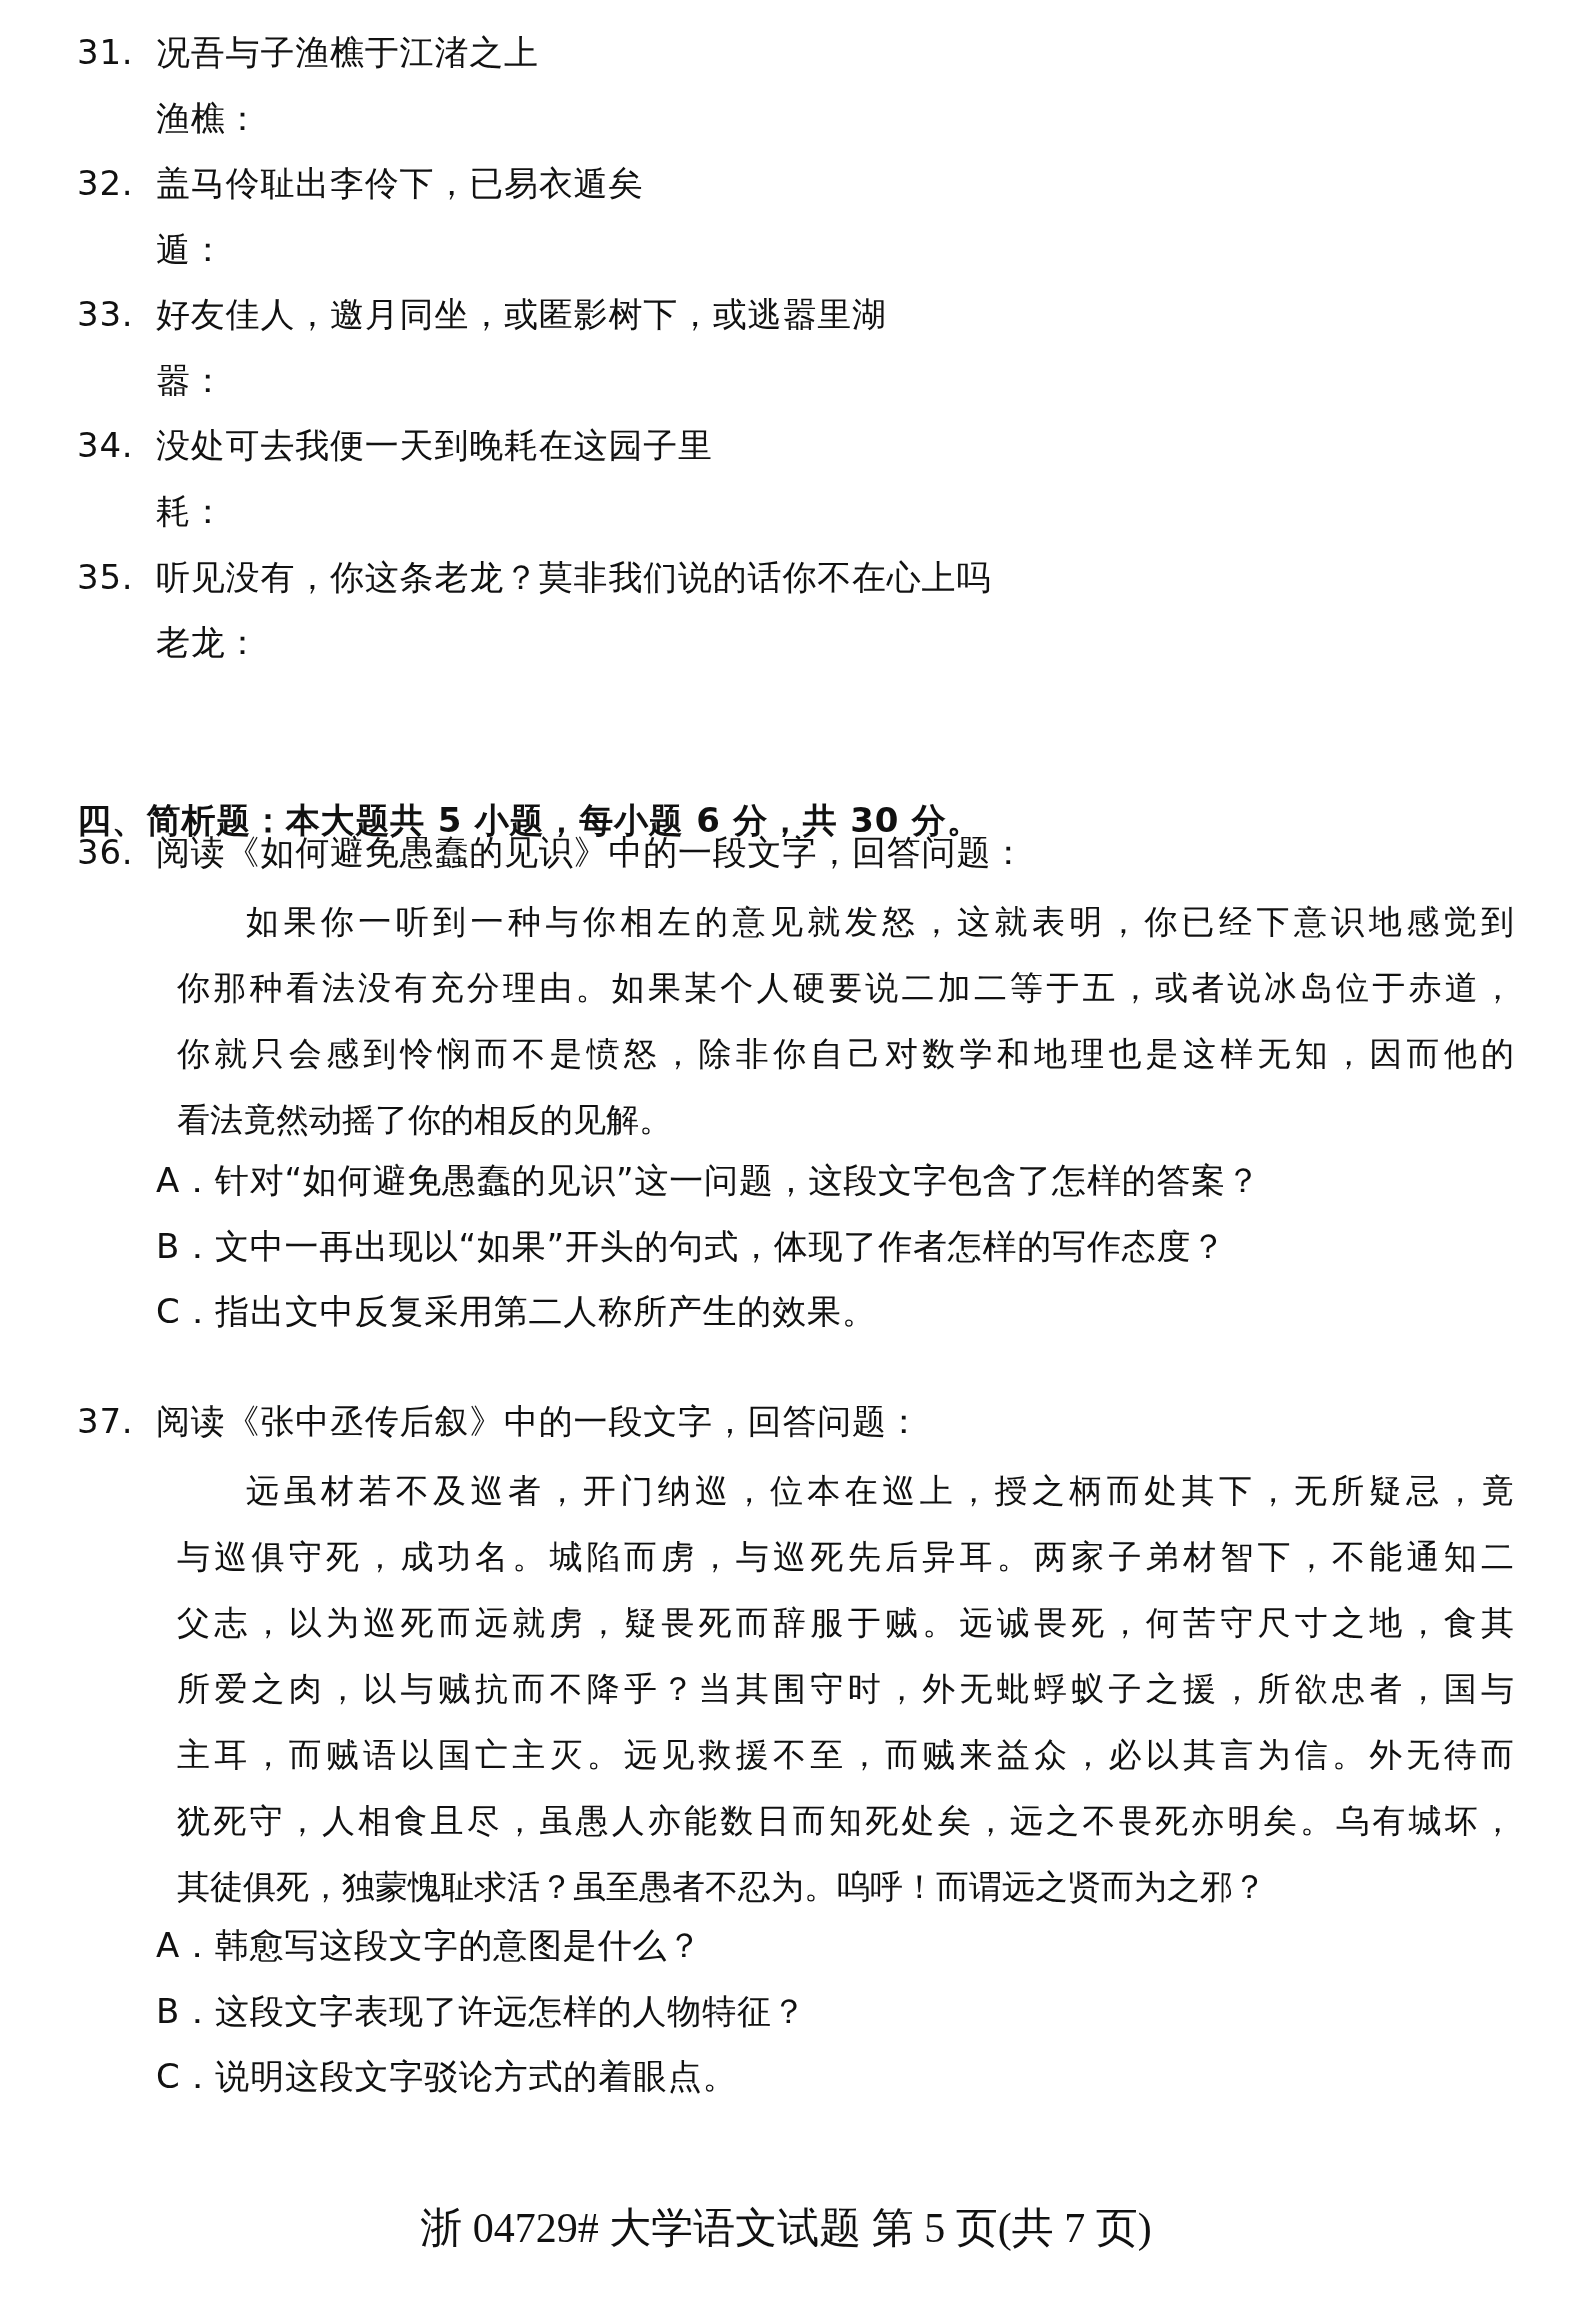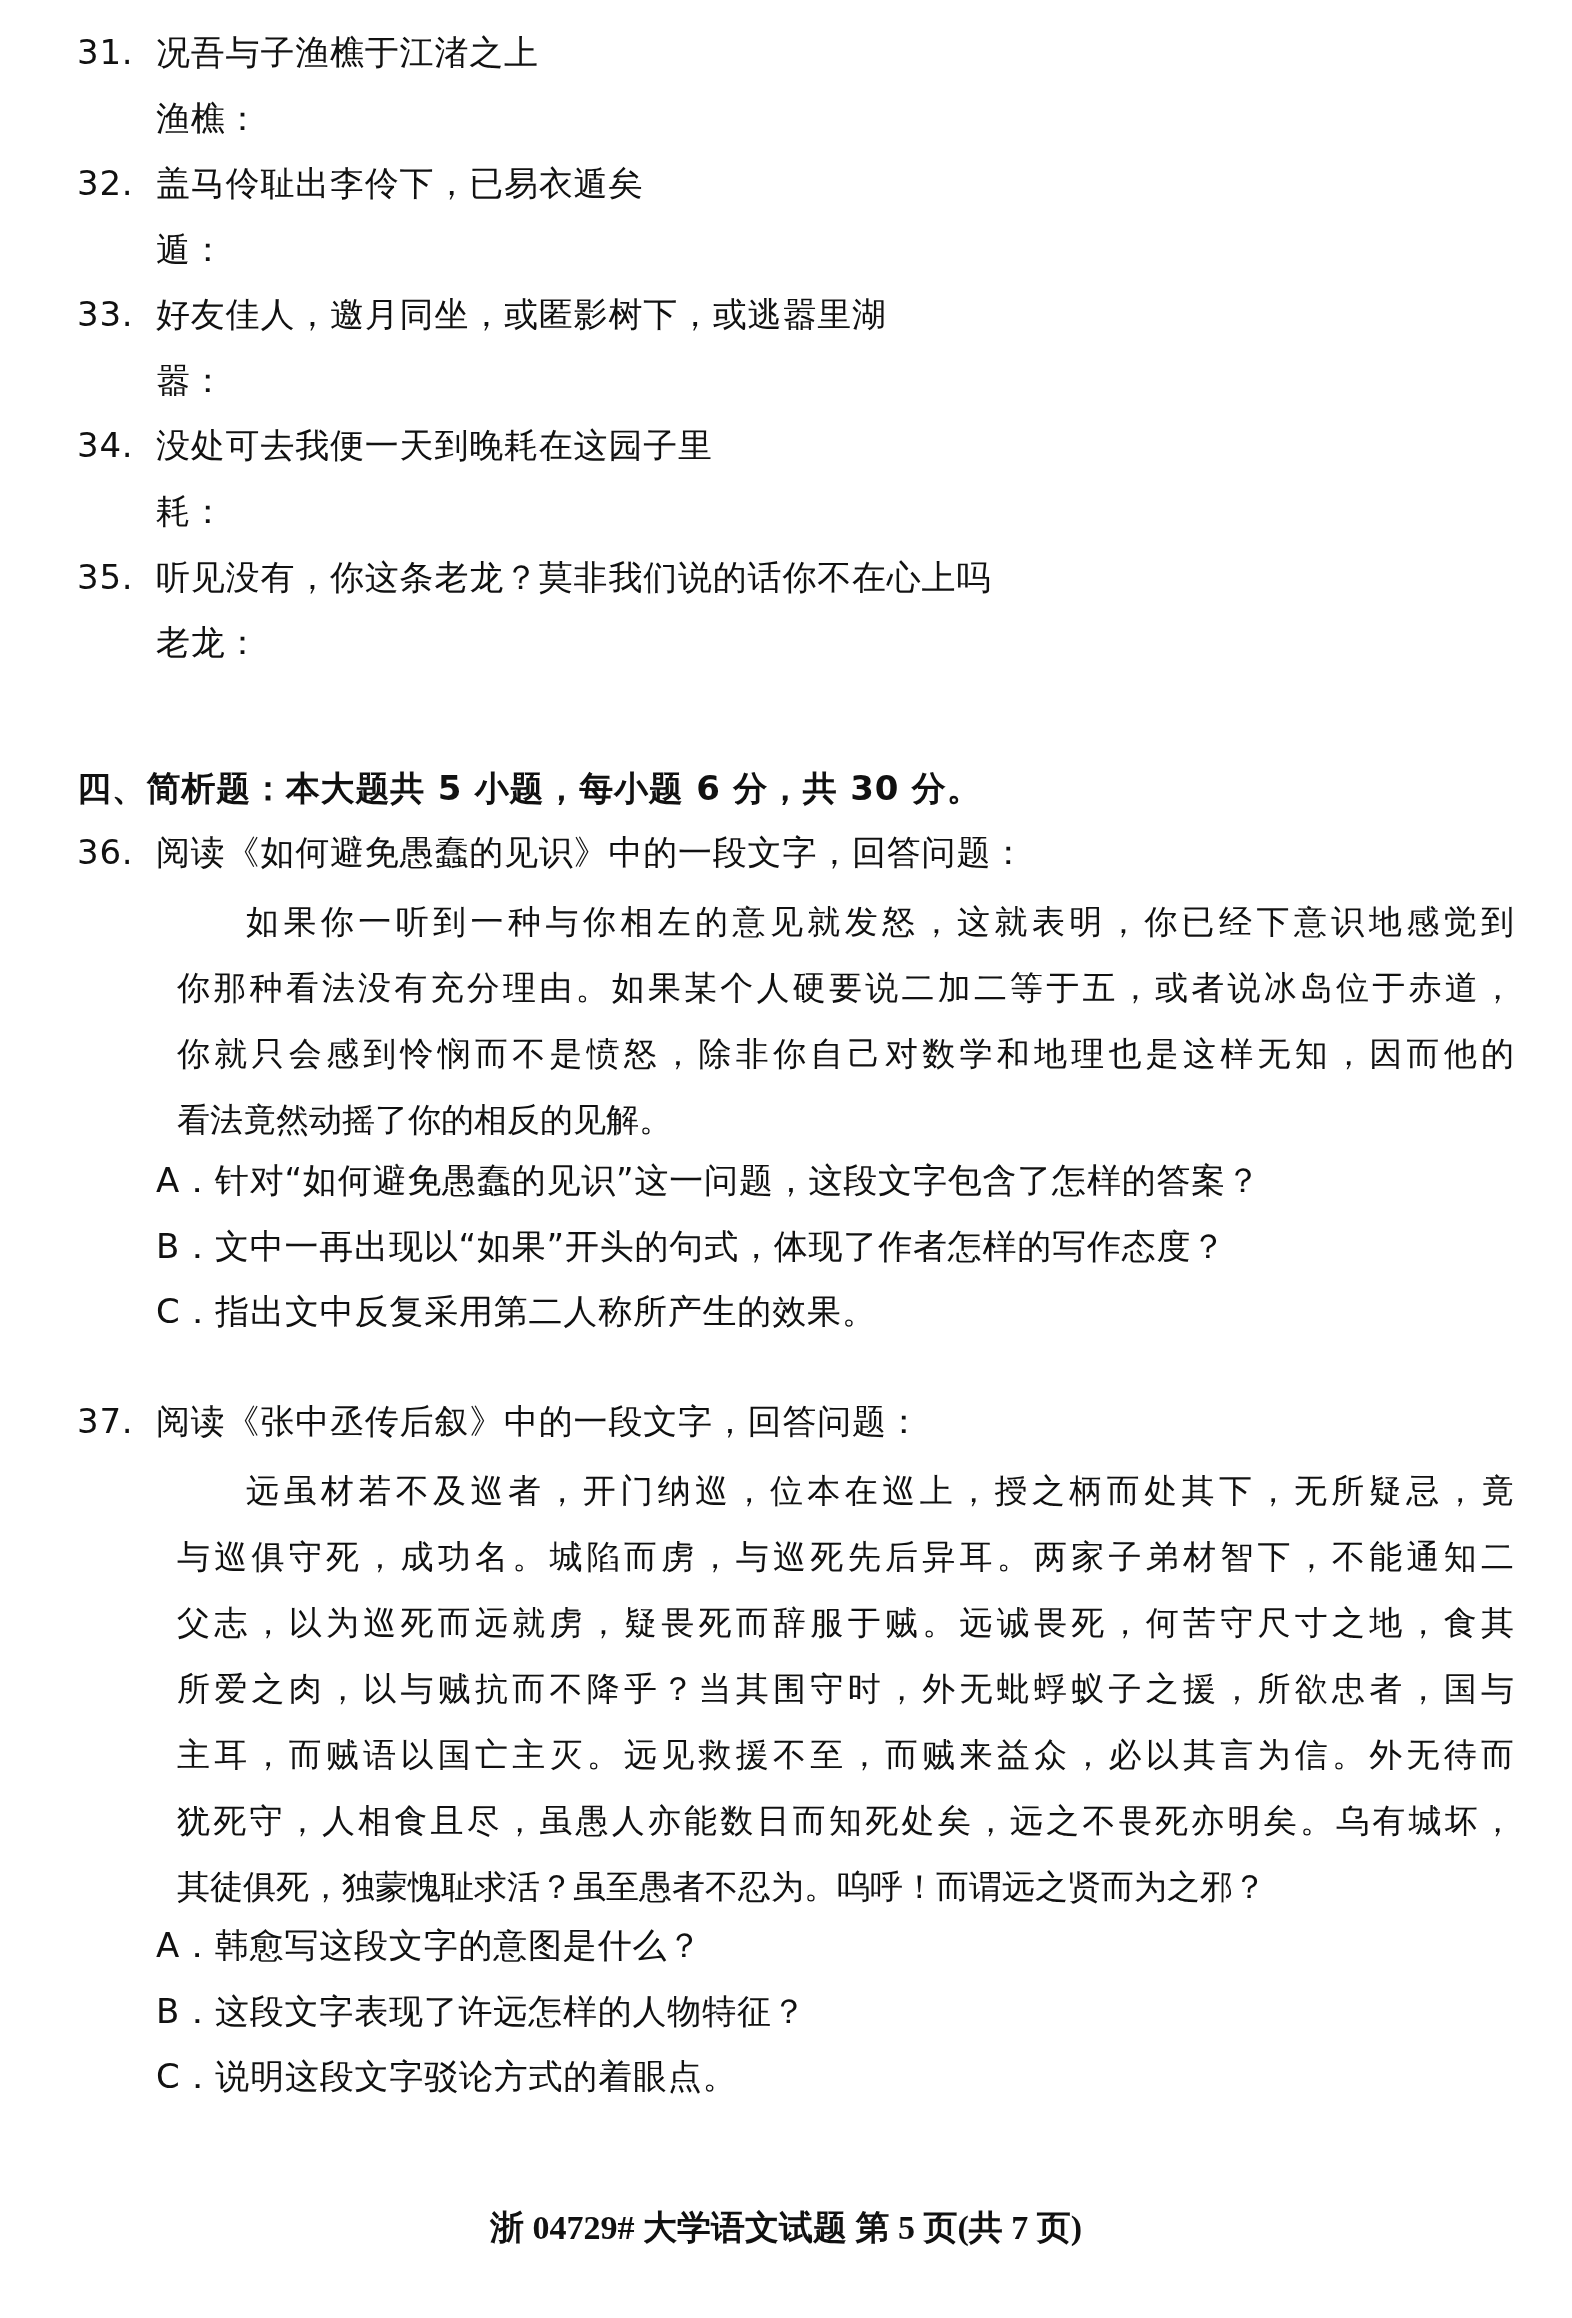--- a/index.html
+++ b/index.html
@@ -48,23 +48,22 @@
     .passage .pline.last { text-align-last: left; }
     .passage .pline.indent { padding-left: 69px; }
 
     .footer {
       position: absolute;
       left: 0;
       width: 1572px;
       top: 2208px;
       text-align: center;
       font-family: "Liberation Serif", "DejaVu Serif", serif;
-      font-size: 34px;
+      font-size: 42px;
       line-height: 40px;
-      font-weight: bold;
     }
   </style>
 </head>
 <body>
 
 <div class="page">
 
   <div class="line" style="top:32px; left:0;">
     <span class="num">31.</span>
     <span class="txt"><span>况吾与子</span><span class="u">渔樵</span><span>于江渚之上</span></span>
@@ -98,21 +97,21 @@
   </div>
 
   <div class="line" style="top:557px; left:0;">
     <span class="num">35.</span>
     <span class="txt"><span>听见没有，你这条</span><span class="u">老龙</span><span>？莫非我们说的话你不在心上吗</span></span>
   </div>
   <div class="line" style="top:622px; left:0;">
     <span class="txt">老龙：</span>
   </div>
 
-  <div class="line heading" style="top:768px;">四、简析题：本大题共 5 小题，每小题 6 分，共 30 分。</div>
+  <div class="line heading" style="top:800px;">四、简析题：本大题共 5 小题，每小题 6 分，共 30 分。</div>
 
   <div class="line" style="top:832px; left:0;">
     <span class="num">36.</span>
     <span class="txt">阅读《如何避免愚蠢的见识》中的一段文字，回答问题：</span>
   </div>
   <div class="passage" style="top:889px;">
     <span class="pline indent">如果你一听到一种与你相左的意见就发怒，这就表明，你已经下意识地感觉到</span>
     <span class="pline">你那种看法没有充分理由。如果某个人硬要说二加二等于五，或者说冰岛位于赤道，</span>
     <span class="pline">你就只会感到怜悯而不是愤怒，除非你自己对数学和地理也是这样无知，因而他的</span>
     <span class="pline last">看法竟然动摇了你的相反的见解。</span>

